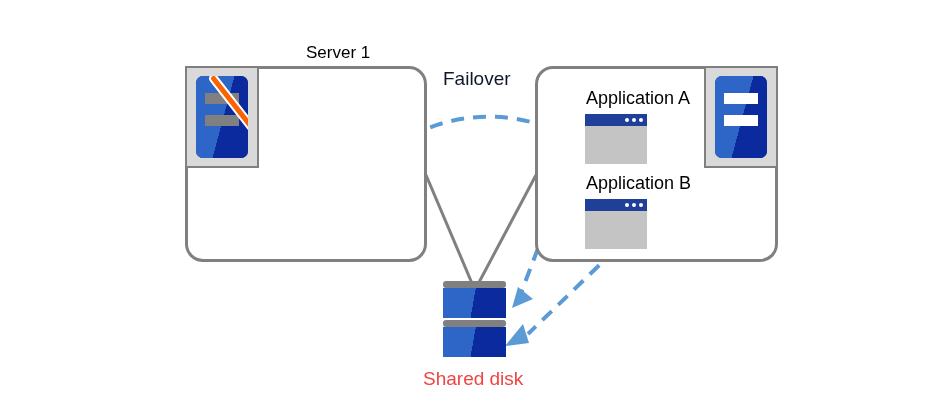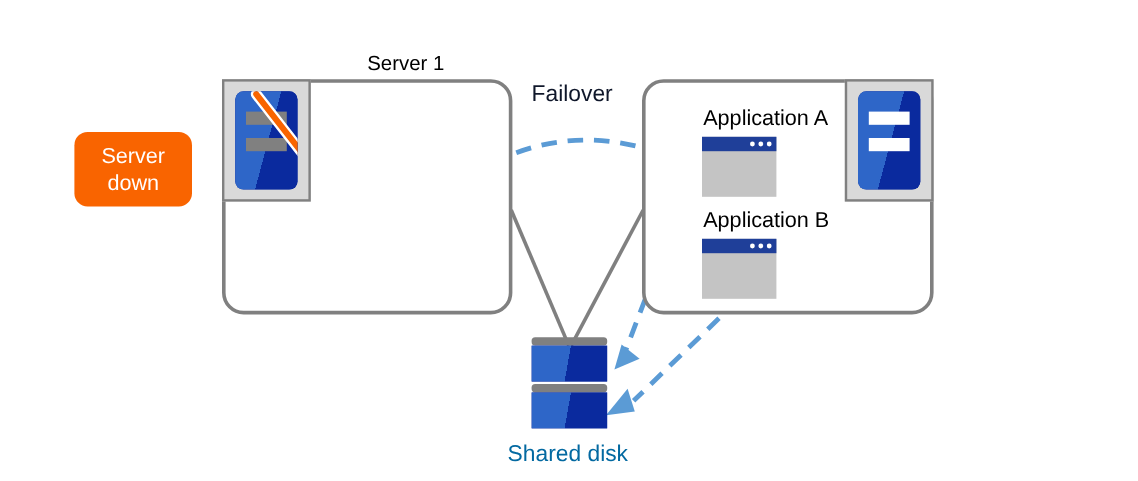--- a/index.html
+++ b/index.html
@@ -186,21 +186,21 @@
     width: 100%; height: 100%;
     background: linear-gradient(100deg, #2E66C8 0%, #2E66C8 48%, #0A2A9E 48%, #0A2A9E 100%);
   }
   .disk-gap { height: 2px; }
 
   .disk-label {
     position: absolute;
     left: 423px;
     top: 368px;
     font-size: 19px;
-    color: #0369a1;
+    color: #ef4444;
     white-space: nowrap;
   }
 
   
   .failover-label {
     position: absolute;
     left: 443px;
     top: 68px;
     font-size: 19px;
     color: #0f172a;
@@ -221,24 +221,20 @@
     <path d="M 410 136 Q 478 102 551 128" stroke="#5B9BD5" stroke-width="4" fill="none" stroke-dasharray="13,9" stroke-linecap="butt"></path>
     <path d="M 540 114 L 553 133 L 562 110" stroke="#5B9BD5" stroke-width="4" fill="none" stroke-linecap="butt" stroke-linejoin="miter"></path>
 
     <path d="M 585 125 L 521 293" stroke="#5B9BD5" stroke-width="4" fill="none" stroke-dasharray="13,9"></path>
     <path d="M 512 308 L 518 287 L 533 299 Z" fill="#5B9BD5"></path>
 
     <path d="M 615 250 L 528 334" stroke="#5B9BD5" stroke-width="4" fill="none" stroke-dasharray="13,9"></path>
     <path d="M 505 346 L 523 324 L 529 343 Z" fill="#5B9BD5"></path>
   </svg>
 
-  <div class="badge-down">
-    <span>Server</span>
-    <span>down</span>
-  </div>
 
   <div class="group-title t1">Server 1</div>
 
   <div class="failover-label">Failover</div>
 
   <div class="server-box" id="server1-box"></div>
 
   <div class="rack-frame" id="server1-rack">
     <div class="rack down">
       <div class="rack-bar b1"></div>

